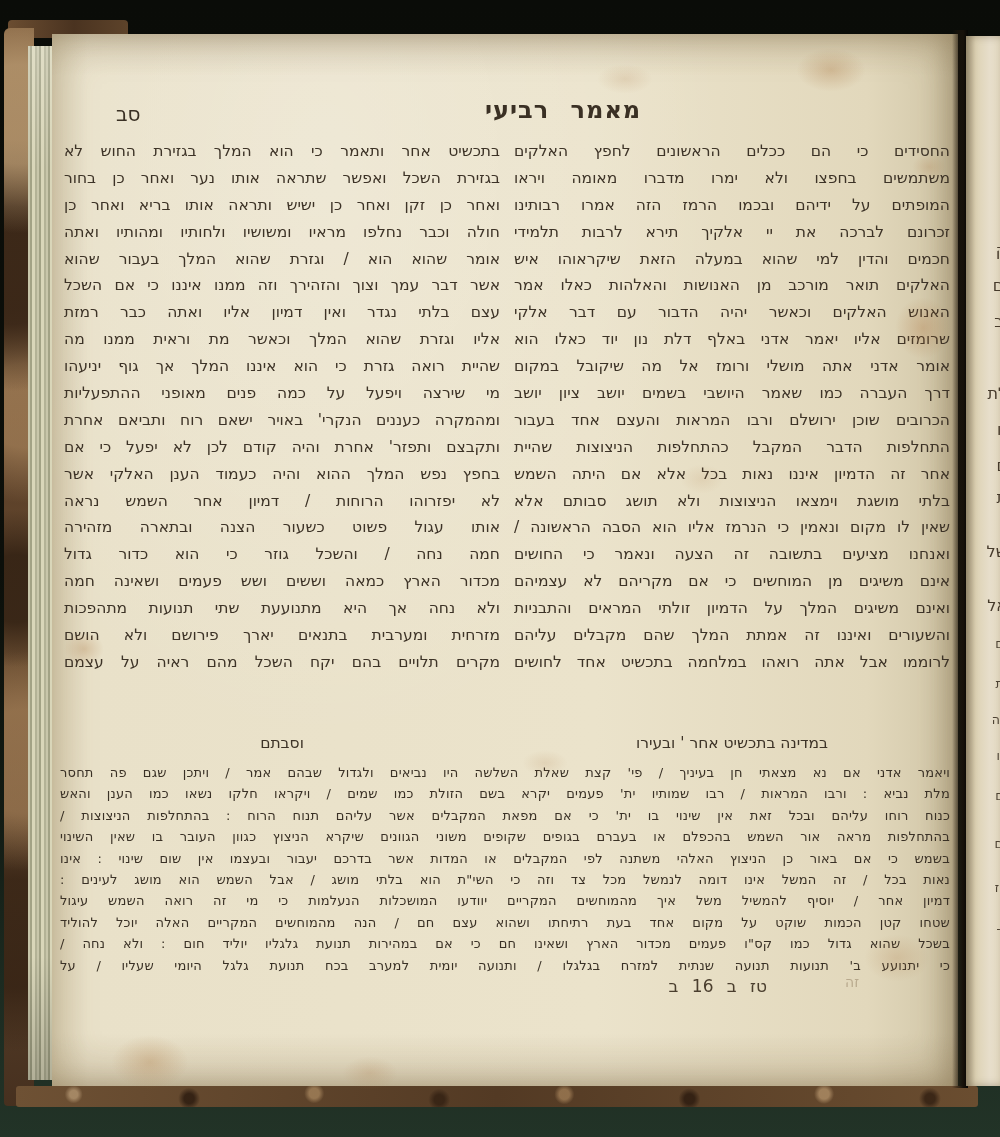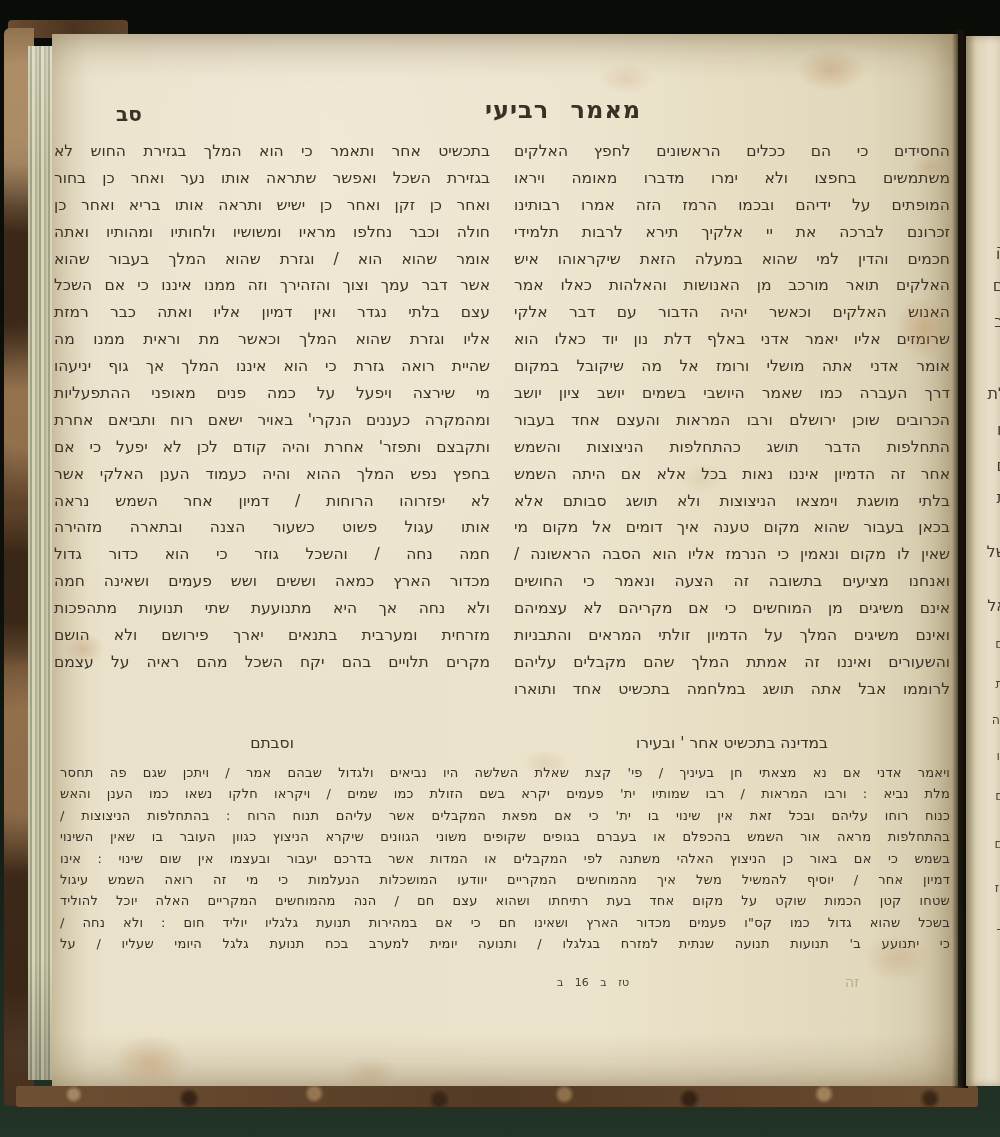--- a/index.html
+++ b/index.html
@@ -70,26 +70,26 @@
     background:
       linear-gradient(0deg, rgba(110,85,48,.14), transparent 5%, transparent 96%, rgba(110,85,48,.12));
   }
   
   .hdr-title{
     position:absolute;top:62px;left:433px;
     font-size:24px;font-weight:bold;word-spacing:12px;letter-spacing:1px;color:#3a3024;
   }
   .hdr-folio{
     position:absolute;top:68px;left:64px;
-    font-size:20px;font-weight:bold;color:#3a3024;
+    font-size:20px;font-weight:normal;color:#3a3024;
   }
   
   .col{position:absolute;top:104px;width:436px;}
   .col-right{right:8px;}
-  .col-left{right:468px;}
+  .col-left{right:458px;}
   .tline{
     height:26.9px;line-height:26.9px;overflow:hidden;
     font-size:15.5px;
     text-align:justify;text-align-last:justify;
     white-space:normal;
   }
   .tline-center{
     height:26.9px;line-height:26.9px;font-size:15.5px;
     text-align:center;text-align-last:center;
   }
@@ -98,21 +98,21 @@
     position:absolute;top:728px;right:8px;width:890px;color:#3a3126;
   }
   .cline{
     height:21.4px;line-height:21.4px;overflow:hidden;
     font-size:13px;letter-spacing:.2px;
     text-align:justify;text-align-last:justify;
   }
   
   .sig{
     position:absolute;top:942px;left:505px;width:210px;
-    text-align:left;font-size:11px;color:#4a3e2e;direction:rtl;word-spacing:8px;
+    text-align:right;font-size:17px;color:#4a3e2e;direction:rtl;word-spacing:8px;
   }
   .catchword{
     position:absolute;top:940px;left:793px;font-size:14px;color:#6b5336;opacity:.35;
   }
   
   .gutter{
     position:absolute;left:952px;top:30px;width:16px;height:1058px;
     background:linear-gradient(90deg,rgba(20,14,8,0) 0%, rgba(30,22,12,.55) 35%, #17110a 70%, #060503 100%);
   }
   .facing{
@@ -160,30 +160,29 @@
         <div class="tline">משתמשים בחפצו ולא ימרו מדברו מאומה ויראו</div>
         <div class="tline">המופתים על ידיהם ובכמו הרמז הזה אמרו רבותינו</div>
         <div class="tline">זכרונם לברכה את יי אלקיך תירא לרבות תלמידי</div>
         <div class="tline">חכמים והדין למי שהוא במעלה הזאת שיקראוהו איש</div>
         <div class="tline">האלקים תואר מורכב מן האנושות והאלהות כאלו אמר</div>
         <div class="tline">האנוש האלקים וכאשר יהיה הדבור עם דבר אלקי</div>
         <div class="tline">שרומזים אליו יאמר אדני באלף דלת נון יוד כאלו הוא</div>
         <div class="tline">אומר אדני אתה מושלי ורומז אל מה שיקובל במקום</div>
         <div class="tline">דרך העברה כמו שאמר היושבי בשמים יושב ציון יושב</div>
         <div class="tline">הכרובים שוכן ירושלם ורבו המראות והעצם אחד בעבור</div>
-        <div class="tline">התחלפות הדבר תושג כהתחלפות הניצוצות והשמש</div>
+        <div class="tline">התחלפות הדבר המקבל כהתחלפות הניצוצות שהיית</div>
         <div class="tline">אחר זה הדמיון איננו נאות בכל אלא אם היתה השמש</div>
         <div class="tline">בלתי מושגת וימצאו הניצוצות ולא תושג סבותם אלא</div>
-        <div class="tline">בכאן בעבור שהוא מקום טענה איך דומים אל מקום מי</div>
         <div class="tline">שאין לו מקום ונאמין כי הנרמז אליו הוא הסבה הראשונה /</div>
         <div class="tline">ואנחנו מציעים בתשובה זה הצעה ונאמר כי החושים</div>
         <div class="tline">אינם משיגים מן המוחשים כי אם מקריהם לא עצמיהם</div>
         <div class="tline">ואינם משיגים המלך על הדמיון זולתי המראים והתבניות</div>
         <div class="tline">והשעורים ואיננו זה אמתת המלך שהם מקבלים עליהם</div>
-        <div class="tline">לרוממו אבל אתה תושג במלחמה בתכשיט אחד ותוארו</div>
+        <div class="tline">לרוממו אבל אתה רואהו במלחמה בתכשיט אחד לחושים</div>
       </div>
     <div class="tline-center col col-right" style="top:696px;">במדינה בתכשיט אחר ' ובעירו</div>
 
     <div class="col col-left" id="col-left">
 
     <div class="tline">בתכשיט אחר ותאמר כי הוא המלך בגזירת החוש לא</div>
         <div class="tline">בגזירת השכל ואפשר שתראה אותו נער ואחר כן בחור</div>
         <div class="tline">ואחר כן זקן ואחר כן ישיש ותראה אותו בריא ואחר כן</div>
         <div class="tline">חולה וכבר נחלפו מראיו ומשושיו ולחותיו ומהותיו ואתה</div>
         <div class="tline">אומר שהוא הוא / וגזרת שהוא המלך בעבור שהוא</div>
@@ -205,20 +204,21 @@
       </div>
     <div class="tline-center col col-left" style="top:696px;">וסבתם</div>
 
     <div class="commentary" id="commentary">
 
     <div class="cline">ויאמר אדני אם נא מצאתי חן בעיניך / פי' קצת שאלת השלשה היו נביאים ולגדול שבהם אמר / ויתכן שגם פה תחסר</div>
         <div class="cline">מלת נביא : ורבו המראות / רבו שמותיו ית' פעמים יקרא בשם הזולת כמו שמים / ויקראו חלקו נשאו כמו הענן והאש</div>
         <div class="cline">כנוח רוחו עליהם ובכל זאת אין שינוי בו ית' כי אם מפאת המקבלים אשר עליהם תנוח הרוח : בהתחלפות הניצוצות /</div>
         <div class="cline">בהתחלפות מראה אור השמש בהכפלם או בעברם בגופים שקופים משוני הגוונים שיקרא הניצוץ כגוון העובר בו שאין השינוי</div>
         <div class="cline">בשמש כי אם באור כן הניצוץ האלהי משתנה לפי המקבלים או המדות אשר בדרכם יעבור ובעצמו אין שום שינוי : אינו</div>
+        <div class="cline">נאות בכל / זה המשל אינו דומה לנמשל מכל צד וזה כי השי"ת הוא בלתי מושג / אבל השמש הוא מושג לעינים :</div>
         <div class="cline">דמיון אחר / יוסיף להמשיל משל איך מהמוחשים המקריים יוודעו המושכלות הנעלמות כי מי זה רואה השמש עיגול</div>
         <div class="cline">שטחו קטן הכמות שוקט על מקום אחד בעת רתיחתו ושהוא עצם חם / הנה מהמוחשים המקריים האלה יוכל להוליד</div>
         <div class="cline">בשכל שהוא גדול כמו קס"ו פעמים מכדור הארץ ושאינו חם כי אם במהירות תנועת גלגליו יוליד חום : ולא נחה /</div>
         <div class="cline">כי יתנועע ב' תנועות תנועה שנתית למזרח בגלגלו / ותנועה יומית למערב בכח תנועת גלגל היומי שעליו / על</div>
       </div>
 
     <div class="sig">טז ב 16 ב</div>
     <div class="catchword">זה</div>
 
     <div class="stain s1"></div>

